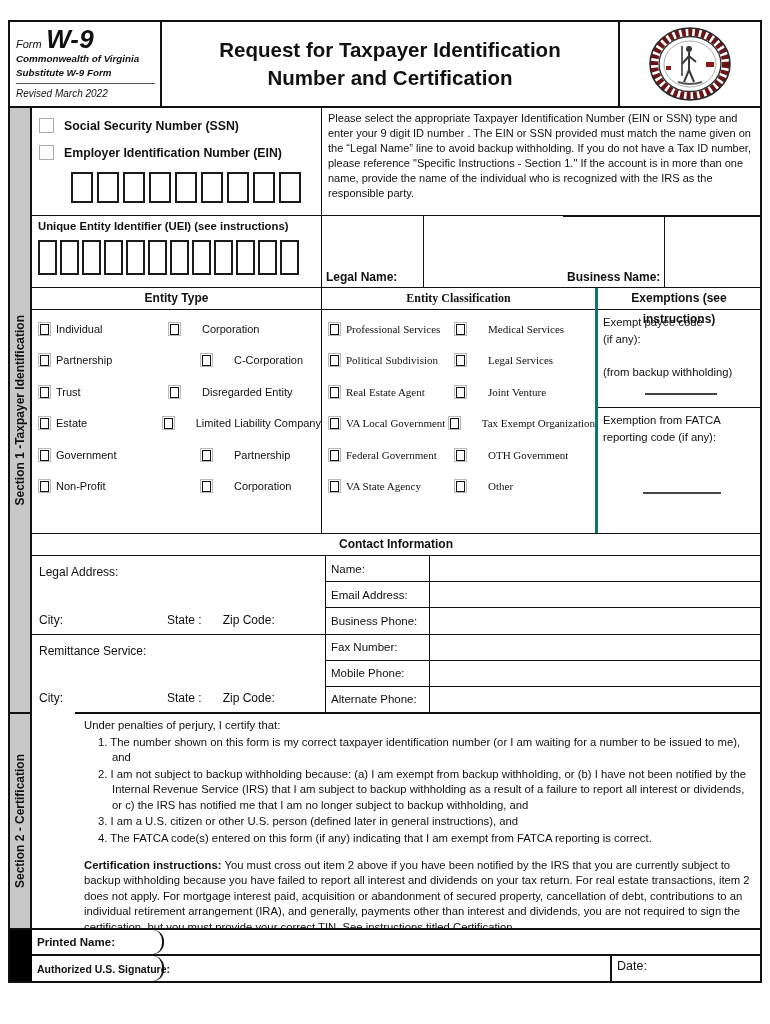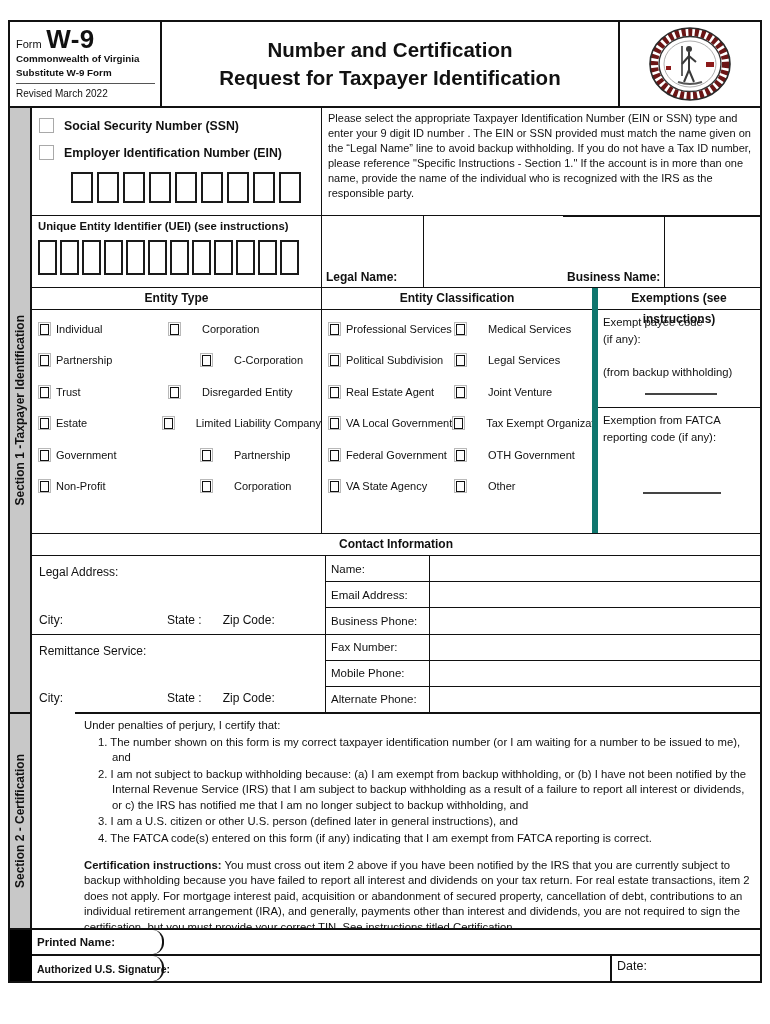--- a/index.html
+++ b/index.html
@@ -3,21 +3,21 @@
 <meta charset="utf-8">
 <style>
   * { box-sizing: border-box; margin: 0; padding: 0; }
   html,body { background:#fff; }
   body { width:770px; height:1024px; font-family:"Liberation Sans", sans-serif; color:#111; }
   .page { position:relative; width:770px; height:1024px; background:#fff; overflow:hidden; }
   .form { position:absolute; left:8px; top:20px; width:754px; border:2px solid #111; background:#fff; }
 
   
   .header { display:flex; height:86px; border-bottom:2px solid #111; }
-  .h-left { width:152px; border-right:2px solid #111; padding:4px 5px 2px 6px; }
+  .h-left { width:152px; border-right:2px solid #111; padding:4px 5px 2px 6px;font-style:italic; }
   .h-form-line { line-height:1; white-space:nowrap; }
   .h-form-word { font-size:11px; }
   .h-form-num { font-size:26px; font-weight:bold; letter-spacing:0.5px; }
   .h-org { font-size:9.8px; font-weight:bold; line-height:1.3; margin-top:1px; }
   .h-rev { font-size:10px; border-top:1px solid #555; margin-top:4px; padding-top:4px; }
   .h-title { flex:1; border-right:2px solid #111; display:flex; flex-direction:column; justify-content:center; align-items:center; font-weight:bold; font-size:20.5px; line-height:1.35; }
   .h-seal { width:140px; display:flex; align-items:center; justify-content:center; }
 
   
   .body-grid { display:grid; grid-template-columns:22px 1fr; grid-template-rows:107px 72px 246px 22px 157px 216px 26px 27px; }
@@ -47,21 +47,21 @@
   .names-right { flex:1; display:flex; flex-direction:row;gap:44px; }
   .name-row { flex:1; display:flex; }
   .name-row + .name-row { border-top:1px solid #111; }
   .name-label { width:102px; border-right:1px solid #111; font-weight:bold; font-size:12px; display:flex; align-items:flex-end; padding:0 2px 3px 4px; }
   .name-input { flex:1; }
 
   
   .r-entity { display:flex; border-top:1px solid #111; }
   .ent-col { display:flex; flex-direction:column; overflow:hidden; }
   .ent-type { width:290px; border-right:1px solid #111; }
-  .ent-class { width:276px; border-right:6px solid #0f766e; }
+  .ent-class { width:276px; border-right:3px solid #0f766e;font-family:Liberation Serif, serif; }
   .ent-exempt { flex:1; }
   .ent-header { height:22px; border-bottom:1px solid #111; font-weight:bold; font-size:12px; text-align:center; line-height:21px; }
   .ent-rows { flex:1; display:flex; flex-direction:column; padding-top:3px; }
   .ent-row { height:31.5px; display:flex; align-items:center; }
   .ent-cell-l { width:136px; padding-left:6px; display:flex; gap:5px; align-items:center; }
   .cls-cell-l { width:132px; padding-left:6px; display:flex; gap:5px; align-items:center; }
   .ent-cell-r { display:flex; gap:21px; align-items:center; }
   .ind { margin-left:32px; }
   .chk { width:13px; height:14px; border:1px solid #b9b9b9; background:#fdfdfd; position:relative; flex:none; }
   .chk::after { content:""; position:absolute; left:1px; top:1px; width:7px; height:9px; border:1.5px solid #111; }
@@ -114,22 +114,22 @@
       <div class="h-left">
         <div class="h-form-line">
           <span class="h-form-word">Form</span>
           <span class="h-form-num">W-9</span>
         </div>
         <div class="h-org">Commonwealth of Virginia</div>
         <div class="h-org">Substitute W-9 Form</div>
         <div class="h-rev">Revised March 2022</div>
       </div>
       <div class="h-title">
+        <span>Request for Taxpayer Identification</span>
         <span>Number and Certification</span>
-        <span>Request for Taxpayer Identification</span>
       </div>
       <div class="h-seal">
         <svg width="116" height="76" viewBox="0 0 116 76">
           <ellipse cx="58" cy="38" rx="36" ry="32" fill="#ffffff" stroke="#6b1616" stroke-width="8" stroke-dasharray="4 2.6"></ellipse>
           <ellipse cx="58" cy="38" rx="40" ry="36" fill="none" stroke="#2a2a2a" stroke-width="1.6"></ellipse>
           <ellipse cx="58" cy="38" rx="31" ry="27.5" fill="none" stroke="#333333" stroke-width="1.4"></ellipse>
           <ellipse cx="58" cy="38" rx="26" ry="23" fill="none" stroke="#999999" stroke-width="0.8"></ellipse>
           <circle cx="57" cy="23" r="3" fill="#3a3a3a"></circle>
           <path d="M57 26 L57 44 M57 30 L50 38 M57 30 L64 36 M57 44 L52 56 M57 44 L62 56" stroke="#3a3a3a" stroke-width="2" fill="none"></path>
           <path d="M50 20 L50 50" stroke="#3a3a3a" stroke-width="1.6"></path>

